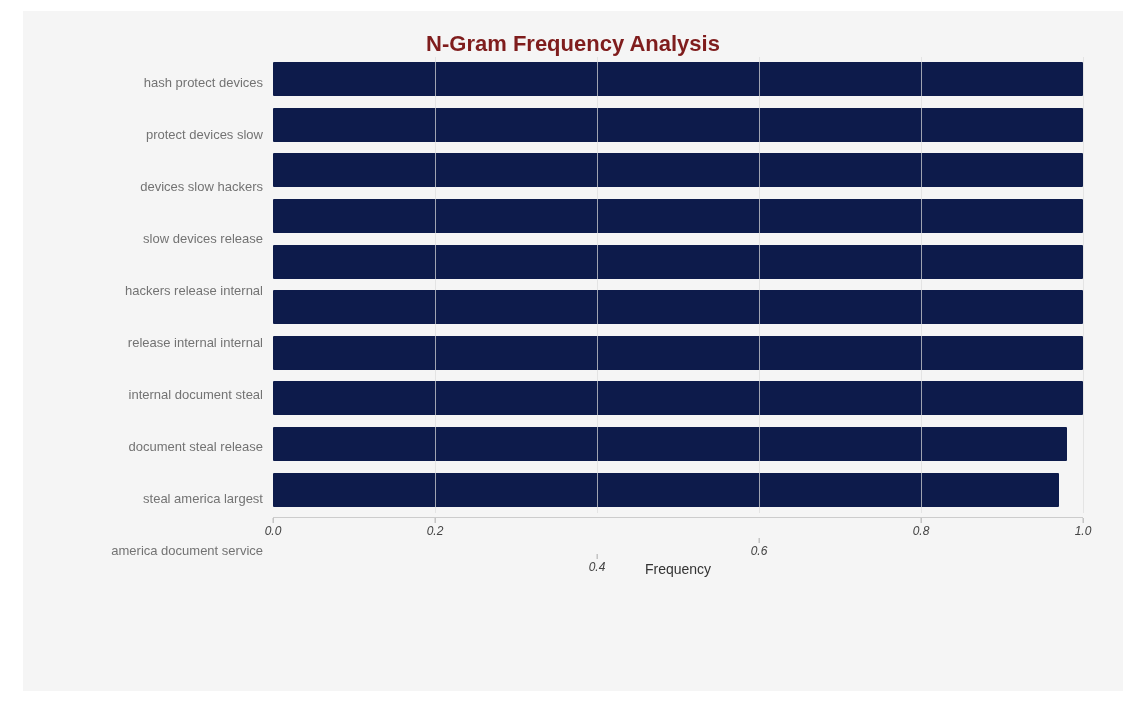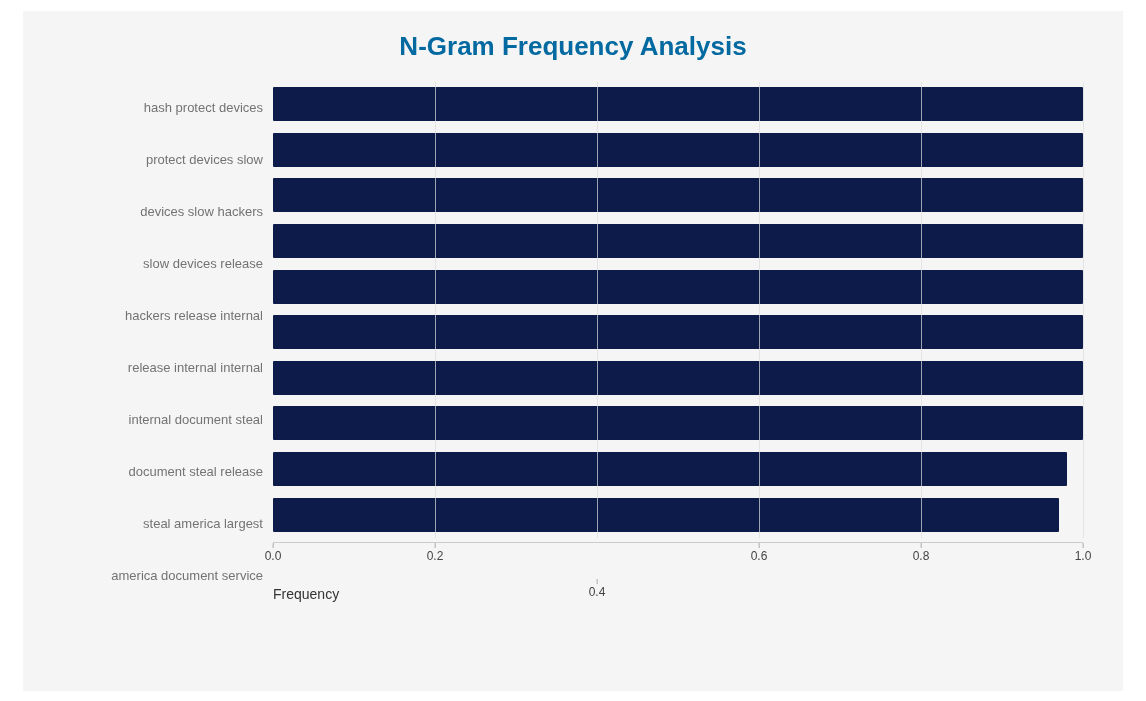--- a/index.html
+++ b/index.html
@@ -18,24 +18,23 @@
     }
     .chart-container {
       width: 1100px;
       height: 680px;
       background: #f5f5f5;
       padding: 20px 40px 60px 40px;
       position: relative;
     }
     .chart-title {
       text-align: center;
-      font-size: 26px;
+      font-size: 22px;
       font-weight: bold;
-      color: #0369a1;
-      margin-bottom: 20px;
+      color: #7f1d1d;
     }
     .chart-area {
       display: flex;
       width: 100%;
       height: calc(100% - 80px);
     }
     .y-labels {
       display: flex;
       flex-direction: column;
       justify-content: space-around;
@@ -69,40 +68,41 @@
     .bar {
       height: 34px;
       background: #0d1b4b;
       border-radius: 1px;
     }
     .x-axis {
       height: 40px;
       position: relative;
       border-top: 1px solid #ccc;
       margin-top: 4px;
+      font-style: italic;
     }
     .x-tick {
       position: absolute;
       top: 0;
       transform: translateX(-50%);
       font-size: 12px;
       color: #444;
       padding-top: 6px;
     }
     .x-tick::before {
       content: '';
       position: absolute;
       top: 0;
       left: 50%;
       width: 1px;
       height: 5px;
       background: #aaa;
     }
     .x-axis-label {
-      text-align: left;
+      text-align: center;
       font-size: 14px;
       color: #333;
       margin-top: 4px;
     }
     .grid-lines {
       position: absolute;
       top: 0;
       left: 0;
       width: 100%;
       height: 100%;
@@ -172,20 +172,20 @@
             <div class="bar" style="width: 98%; background: rgb(13, 27, 75);"></div>
           </div>
           <div class="bar-row">
             <div class="bar" style="width: 97%; background: rgb(13, 27, 75);"></div>
           </div>
         </div>
       <div class="x-axis" id="x-axis">
           <span class="x-tick" style="left: 0%;">0.0</span>
           <span class="x-tick" style="left: 20%;">0.2</span>
           <span class="x-tick" style="left: 40%; margin-top: 36px;">0.4</span>
-          <span class="x-tick" style="left: 60%;">0.6</span>
+          <span class="x-tick" style="left: 60%; margin-top: 20px;">0.6</span>
           <span class="x-tick" style="left: 80%; text-align: right;">0.8</span>
           <span class="x-tick" style="left: 100%;">1.0</span>
         </div>
       <div class="x-axis-label">Frequency</div>
     </div>
   </div>
 </div>
 
 </body></html>

